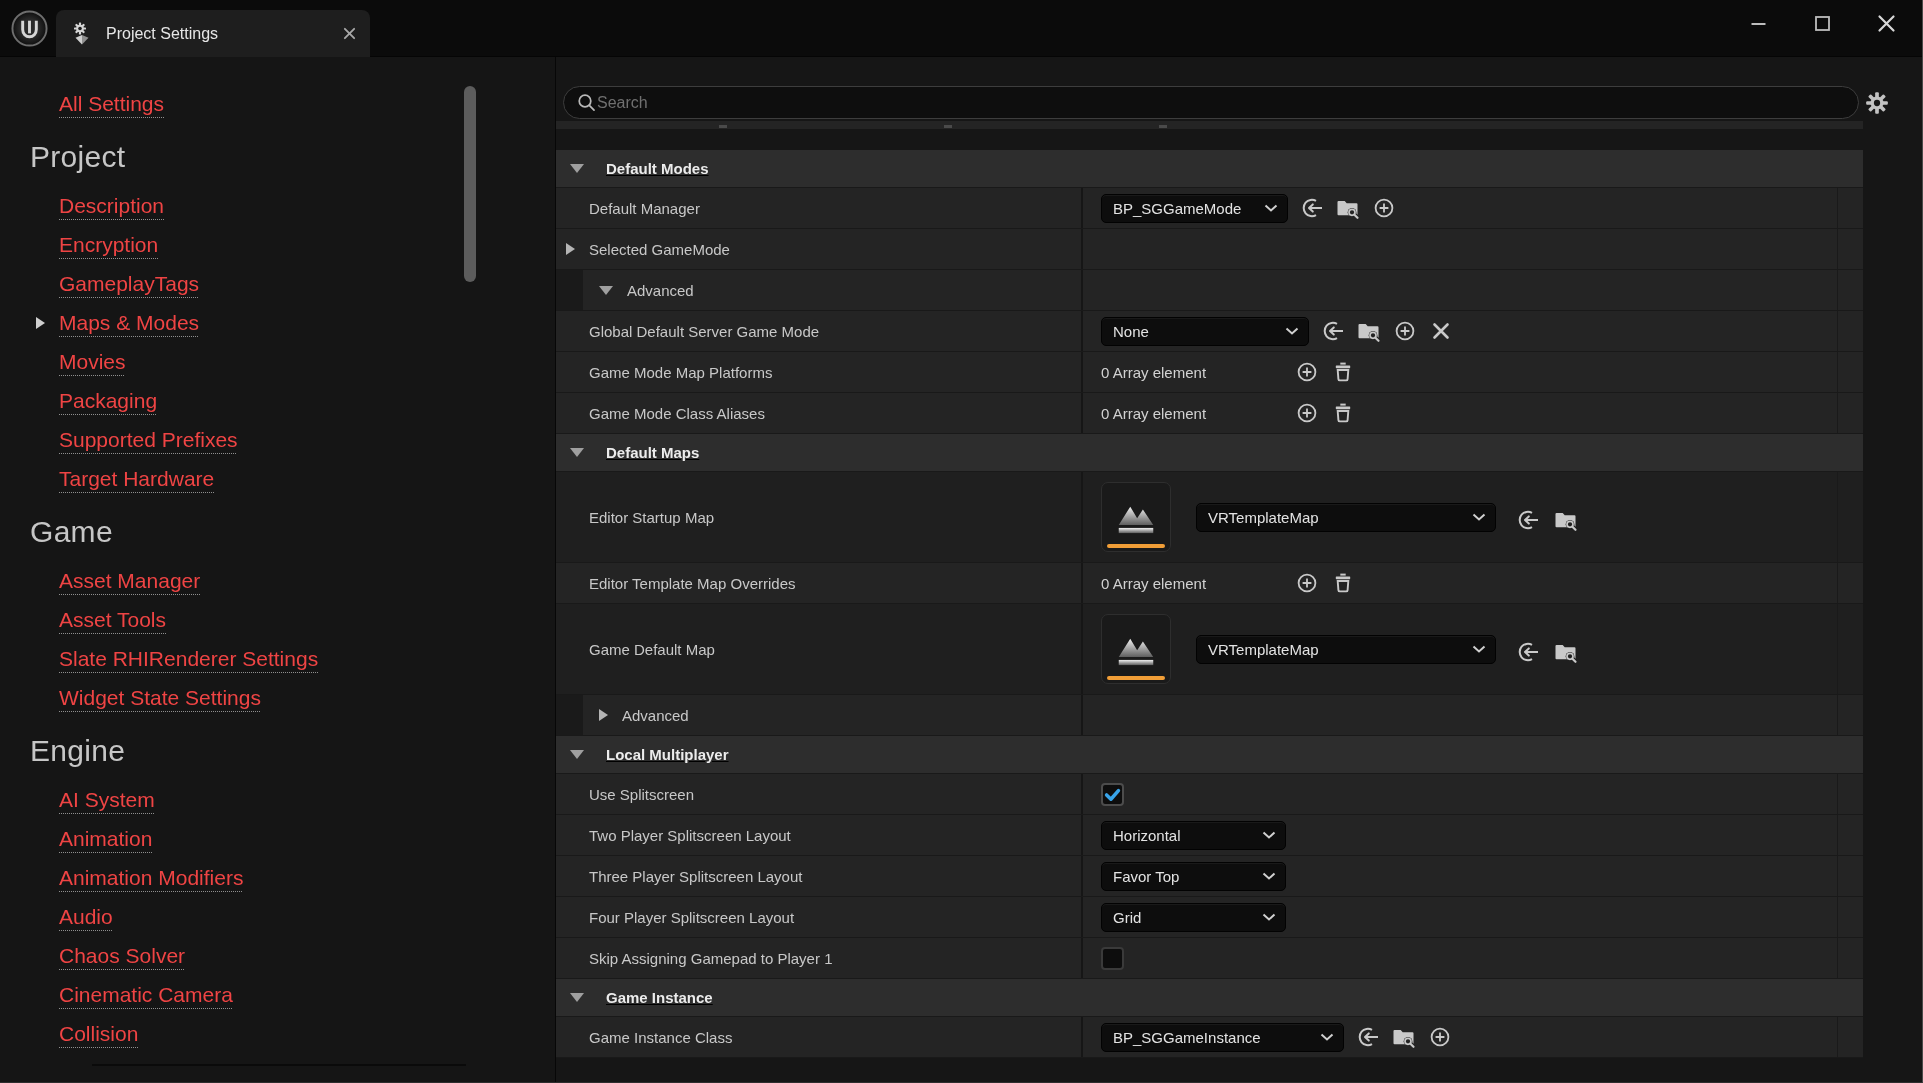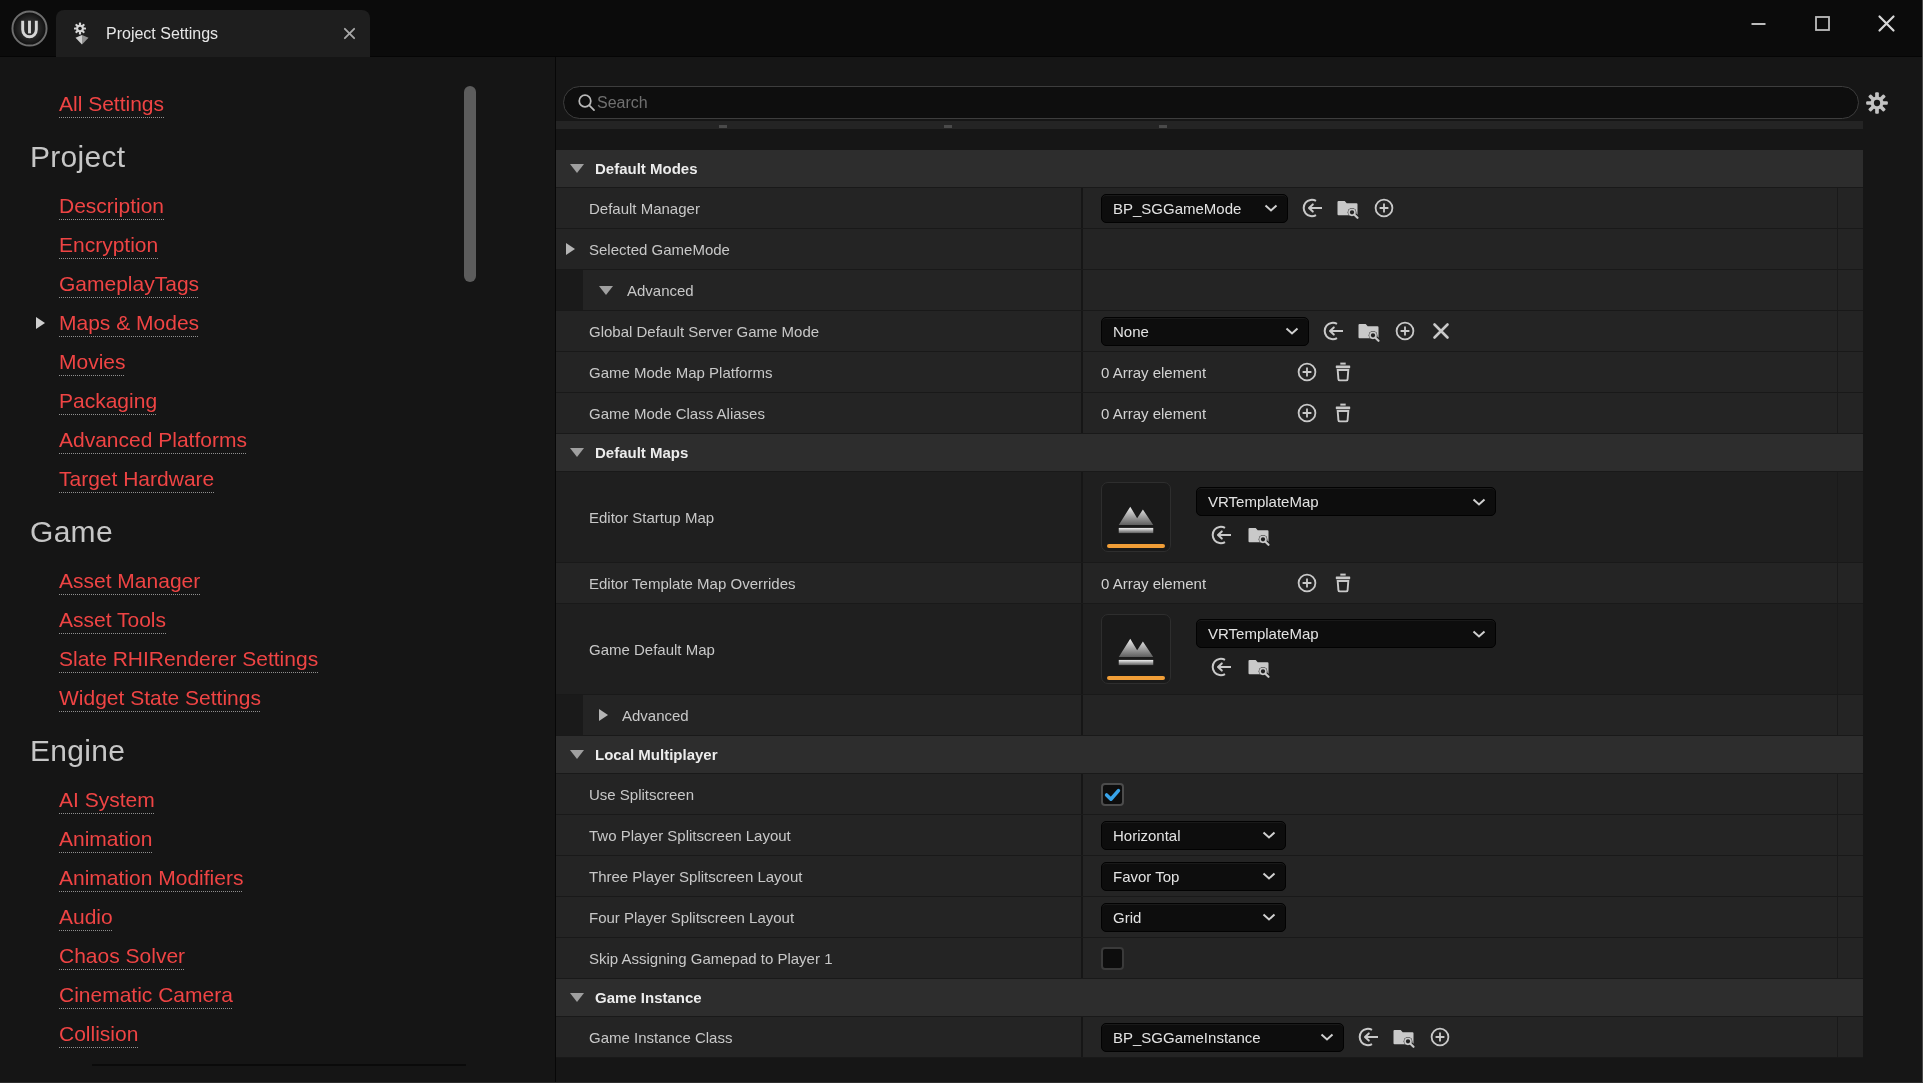--- a/index.html
+++ b/index.html
@@ -35,21 +35,21 @@
               border:1px solid #3d3d3d; border-radius:17px; display:flex; align-items:center; padding:0 12px; }
   .searchbar input{ flex:1; background:transparent; border:none; outline:none; color:#cfcfcf; font-size:16px; font-family:"Liberation Sans",sans-serif;}
   .searchbar input::placeholder{ color:#707070; }
   .search-glyph{ width:21px; height:21px; flex:none; }
   .panel-gear{ position:absolute; left:1308px; top:33px; width:26px; height:26px; }
   
   .rows{ position:absolute; left:0; top:64px; width:1307px; }
   .partial-row{ height:8px; background:#242424; position:relative; }
   .partial-row span{ position:absolute; bottom:1px; width:8px; height:3px; background:#4a4a4a; }
   .rows-gap{ height:21px; background:#161616; }
-  .sec-header{ height:38px; background:#2d2d2d; border-bottom:1px solid #191919; display:flex; align-items:center; padding-left:14px; gap:11px;}
+  .sec-header{ height:38px; background:#2d2d2d; border-bottom:1px solid #191919; display:flex; align-items:center; padding-left:14px; gap:22px;text-decoration:underline;}
   .sec-header .title{ color:#ececec; font-size:15px; font-weight:bold; }
   .tri-down{ width:0; height:0; border-top:9px solid #9f9f9f; border-left:7px solid transparent; border-right:7px solid transparent;}
   .tri-right{ width:0; height:0; border-left:9px solid #b5b5b5; border-top:6px solid transparent; border-bottom:6px solid transparent;}
   .row{ height:41px; background:#242424; border-bottom:1px solid #191919; display:flex; }
   .row.tall{ height:91px; background:#1f1f1f; }
   .row .name{ width:525px; display:flex; align-items:center; padding-left:33px; gap:14px; color:#c8c8c8; font-size:15px;}
   .row .name.lead{ padding-left:10px; }
   .row .value{ flex:1; border-left:2px solid #161616; display:flex; align-items:center; padding-left:18px; gap:12px;}
   .row .tail{ width:26px; border-left:1px solid #1a1a1a; }
   .indent{ width:27px; background:#1a1a1a; flex:none; }
@@ -61,21 +61,21 @@
   .ic{ width:24px; height:24px; flex:none; cursor:pointer;}
   .arr-text{ color:#d2d2d2; font-size:15px; width:182px; }
   .cb{ width:23px; height:23px; background:#0d0d0d; border:2px solid #3a3a3a; border-radius:4px;
        display:flex; align-items:center; justify-content:center; cursor:pointer;}
   .cb.checked{ border-color:#4c4c4c; }
   .cb svg{ width:19px; height:19px; }
   .map-tile{ width:70px; height:70px; background:#1a1a1a; border:1px solid #2e2e2e; border-radius:7px;
              position:relative; display:flex; align-items:center; justify-content:center; flex:none; cursor:pointer;}
   .map-tile::after{ content:""; position:absolute; left:5px; right:5px; bottom:3px; height:4px; border-radius:2px; background:#F19E37;}
   .map-tile svg{ width:46px; height:46px; }
-  .map-stack{ display:flex; flex-direction:column; gap:7px; margin-left:13px; }
+  .map-stack{ display:flex; flex-direction:row; gap:7px; margin-left:13px;align-items:flex-end; }
   .map-icons{ display:flex; gap:14px; padding-left:13px; }
 </style>
 </head>
 <body>
 
 <svg width="0" height="0" style="position:absolute">
   <defs>
     <linearGradient id="mgrad" x1="0" y1="0" x2="0" y2="1">
       <stop offset="0" stop-color="#f2f2f2"></stop>
         <stop offset="1" stop-color="#5e5e5e"></stop>
@@ -155,21 +155,21 @@
             <span class="sel-tri"></span>
             <span class="navlink">Maps &amp; Modes</span>
           </li>
         <li>
             <span class="navlink">Movies</span>
           </li>
         <li>
             <span class="navlink">Packaging</span>
           </li>
         <li>
-            <span class="navlink">Advanced Platforms</span>
+            <span class="navlink">Supported Prefixes</span>
           </li>
         <li>
             <span class="navlink">Target Hardware</span>
           </li>
       </ul>
 
       <div class="nav-heading">Game</div>
       <ul class="nav-list">
         <li>
             <span class="navlink">Asset Manager</span>

